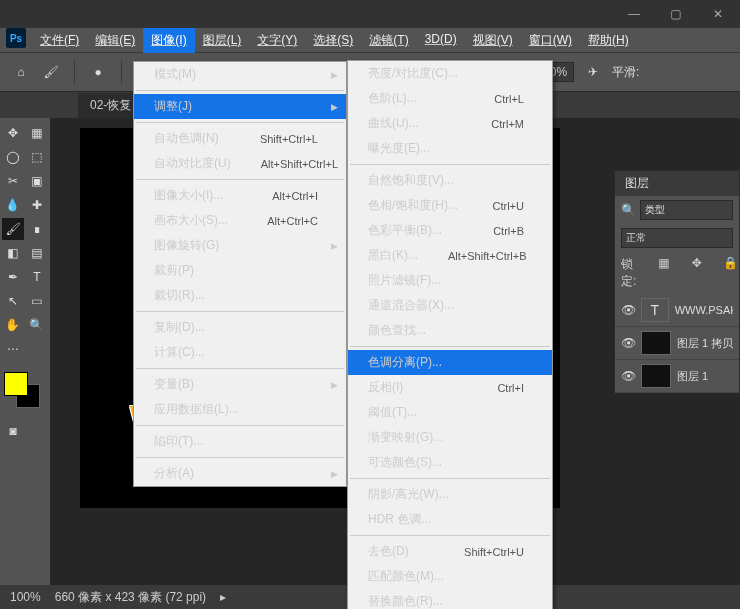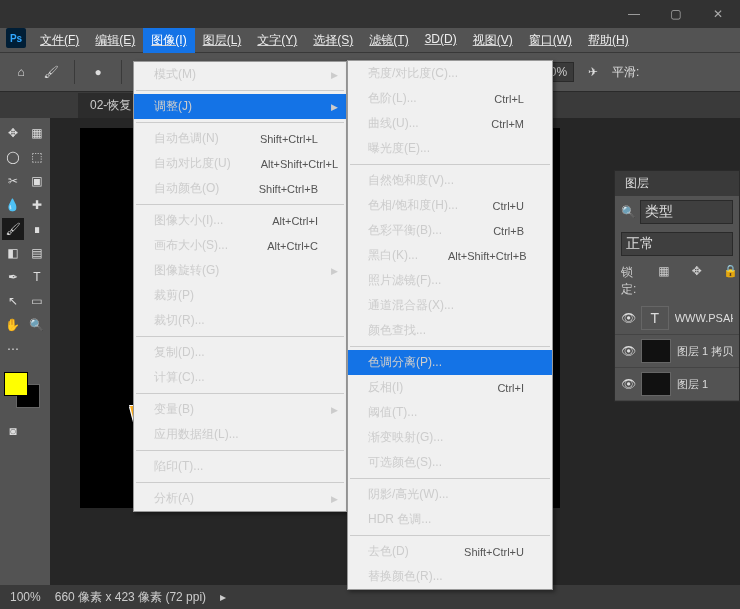--- a/index.html
+++ b/index.html
@@ -36,21 +36,21 @@
 .menu .mi.disabled{color:#999}
 .menu .mi .arrow{position:absolute;right:8px;font-size:9px}
 .menu .sep{height:1px;background:#ccc;margin:3px 2px}
 .menu .short{color:#555;margin-left:30px;font-size:11px}
 .menu1{left:133px;top:61px;width:214px}
 .menu2{left:347px;top:60px;width:206px}
 
 .layers{position:absolute;right:0;top:170px;width:126px;background:#535353;border:1px solid #2a2a2a;z-index:50;overflow:hidden}
 .layers .ptitle{background:#3a3a3a;padding:4px 10px;color:#ddd}
 .layers .prow{display:flex;align-items:center;padding:4px 6px;gap:4px}
-.layers select,.layers .sel{background:#3f3f3f;border:1px solid #2a2a2a;color:#ddd;padding:2px 4px;flex:1;font-size:14px}
+.layers select,.layers .sel{background:#3f3f3f;border:1px solid #2a2a2a;color:#ddd;padding:2px 4px;flex:1;font-size:10px}
 .layers .lockrow{display:flex;gap:22px;padding:4px 6px;color:#bbb;overflow:hidden}
 .layers .layer{display:flex;align-items:center;padding:4px 6px;gap:6px;border-bottom:1px solid #444}
 .layers .eye{width:14px;color:#ddd}
 .layers .thumb{width:30px;height:24px;background:#111;border:1px solid #666;display:flex;align-items:center;justify-content:center;font-size:8px;color:#888}
 .layers .lname{font-size:11px;color:#ddd;white-space:nowrap;overflow:hidden}
 </style>
 </head>
 <body>
 
 <div class="titlebar">
@@ -149,24 +149,20 @@
     </div>
     <div class="sep"></div>
     <div class="mi">
       <span>自动色调(N)</span>
       <span class="short">Shift+Ctrl+L</span>
     </div>
     <div class="mi">
       <span>自动对比度(U)</span>
       <span class="short">Alt+Shift+Ctrl+L</span>
     </div>
-    <div class="mi">
-      <span>自动颜色(O)</span>
-      <span class="short">Shift+Ctrl+B</span>
-    </div>
     <div class="sep"></div>
     <div class="mi">
       <span>图像大小(I)...</span>
       <span class="short">Alt+Ctrl+I</span>
     </div>
     <div class="mi">
       <span>画布大小(S)...</span>
       <span class="short">Alt+Ctrl+C</span>
     </div>
     <div class="mi">
@@ -266,20 +262,23 @@
     <div class="mi">
       <span>阴影/高光(W)...</span>
     </div>
     <div class="mi">
       <span>HDR 色调...</span>
     </div>
     <div class="sep"></div>
     <div class="mi">
       <span>去色(D)</span>
       <span class="short">Shift+Ctrl+U</span>
+    </div>
+    <div class="mi">
+      <span>匹配颜色(M)...</span>
     </div>
     <div class="mi">
       <span>替换颜色(R)...</span>
     </div>
   </div>
 
 <div class="layers">
   <div class="ptitle">图层</div>
   <div class="prow">
     <span>🔍</span>

